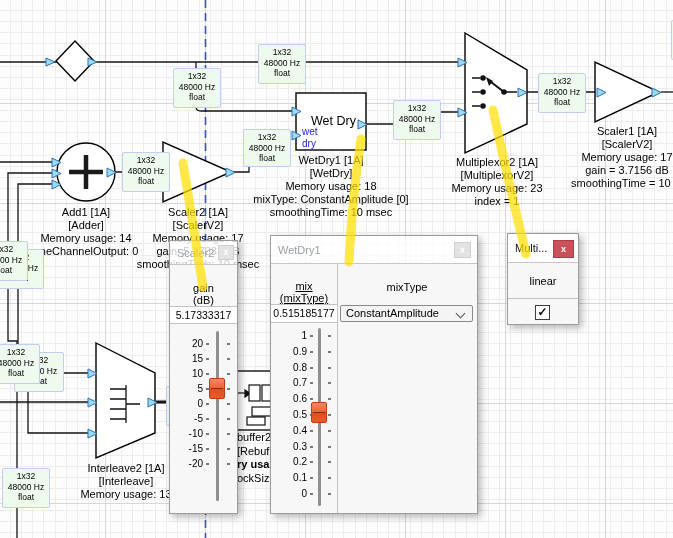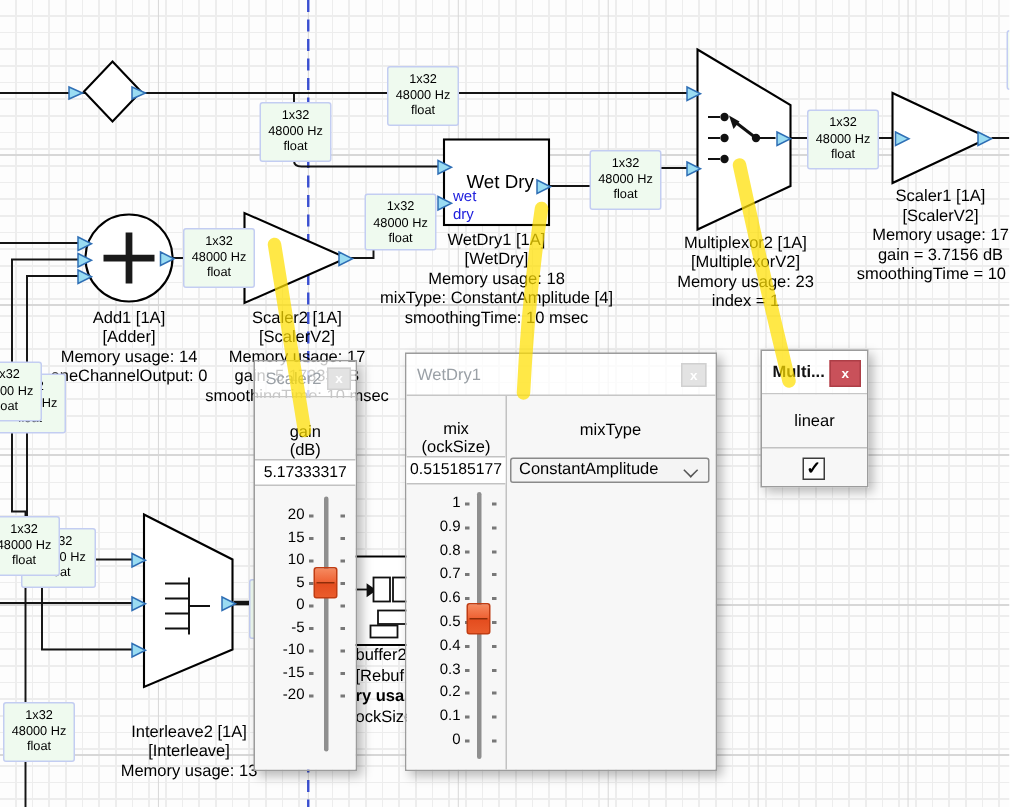--- a/index.html
+++ b/index.html
@@ -161,37 +161,37 @@
     <div>gain: 5.17333 dB</div>
     <div>smoothingTime: 10 msec</div>
   </div>
   <div class="blocktext" style="left:302px;top:102px;font-size:10px;color:#2020dd;z-index:3;margin-top:36px;">dry</div>
   <div class="blocktext" style="left:302px;top:126px;font-size:10px;color:#2020dd;z-index:3;">wet</div>
   <div class="blocktext" style="left:311px;top:114px;font-size:12.5px;color:#000;z-index:3;">Wet Dry</div>
   <div class="mlabel" style="left:331px;top:154px;">
     <div>WetDry1 [1A]</div>
     <div>[WetDry]</div>
     <div>Memory usage: 18</div>
-    <div>mixType: ConstantAmplitude [4]</div>
+    <div>mixType: ConstantAmplitude [0]</div>
     <div>smoothingTime: 10 msec</div>
   </div>
   <div class="mlabel" style="left:497px;top:156px;">
     <div>Multiplexor2 [1A]</div>
     <div>[MultiplexorV2]</div>
     <div>Memory usage: 23</div>
     <div>index = 1</div>
   </div>
   <div class="mlabel" style="left:627px;top:125px;">
     <div>Scaler1 [1A]</div>
     <div>[ScalerV2]</div>
     <div>Memory usage: 17</div>
     <div>gain = 3.7156 dB</div>
     <div>smoothingTime = 10 m</div>
   </div>
-  <div class="mlabel" style="left:126px;top:482px;">
+  <div class="mlabel" style="left:126px;top:462px;">
     <div>Interleave2 [1A]</div>
     <div>[Interleave]</div>
     <div>Memory usage: 13</div>
   </div>
   <div class="mlabel leftal" style="left:237px;top:431px;line-height:13.5px;">
     <div>buffer2</div>
     <div>[Rebuf</div>
     <div style="font-weight:bold;">ry usa</div>
     <div>ockSize</div>
   </div>
@@ -328,23 +328,23 @@
 
   <div class="panel" style="left:270px;top:235px;width:206px;height:277px;">
     <div class="ptitle" style="height:27px;">
       <span class="ttext">WetDry1</span>
       <span class="pclose" style="right:6px;top:6px;width:15px;height:14px;line-height:14px;">x</span>
     </div>
     <div class="pbody" style="height:249px;">
       <div class="coldiv" style="left:66px;"></div>
 
       <div style="position:absolute;left:0;top:0;width:66px;height:100%;">
-        <div class="phead" style="top:16px;">
+        <div class="phead" style="top:16px;text-decoration:underline;">
           <div>mix</div>
-          <div>(ockSize)</div>
+          <div>(mixType)</div>
         </div>
         <div class="pvalue" style="left:0;right:0;top:40px;height:17px;line-height:17px;">0.515185177</div>
         <div class="strack" style="left:46.5px;top:64px;height:178px;"></div>
         <div class="ticks" style="--labw:36px;--d1:39px;--d2:57px;">
             <div class="tickrow" style="top: 66px;">
               <span class="tlab">1</span>
               <i class="d1"></i>
               <i class="d2"></i>
             </div>
             <div class="tickrow" style="top: 81.8px;">
@@ -406,21 +406,21 @@
         <div class="dropdown" style="left:3px;right:4px;top:41px;height:17px;">
           <span>ConstantAmplitude</span>
           <span class="chev"></span>
         </div>
       </div>
     </div>
   </div>
 
   <div class="panel" style="left:507px;top:233px;width:70px;height:90px;">
     <div class="ptitle" style="height:28px;">
-      <span class="ttext" style="color:#111;font-weight:bold;">Multi...</span>
+      <span class="ttext" style="color:#111;">Multi...</span>
       <span class="pclose red" style="right:4px;top:6px;width:19px;height:16px;line-height:16px;">x</span>
     </div>
     <div class="pbody" style="height:61px;">
       <div class="phead" style="top:12px;">linear</div>
       <div class="hline" style="top:35px;"></div>
       <div class="checkbox" style="left:27px;top:42px;background:#fcfcfc;">✓</div>
     </div>
   </div>
 
   <svg class="toplayer" width="673" height="538" viewBox="0 0 673 538">

